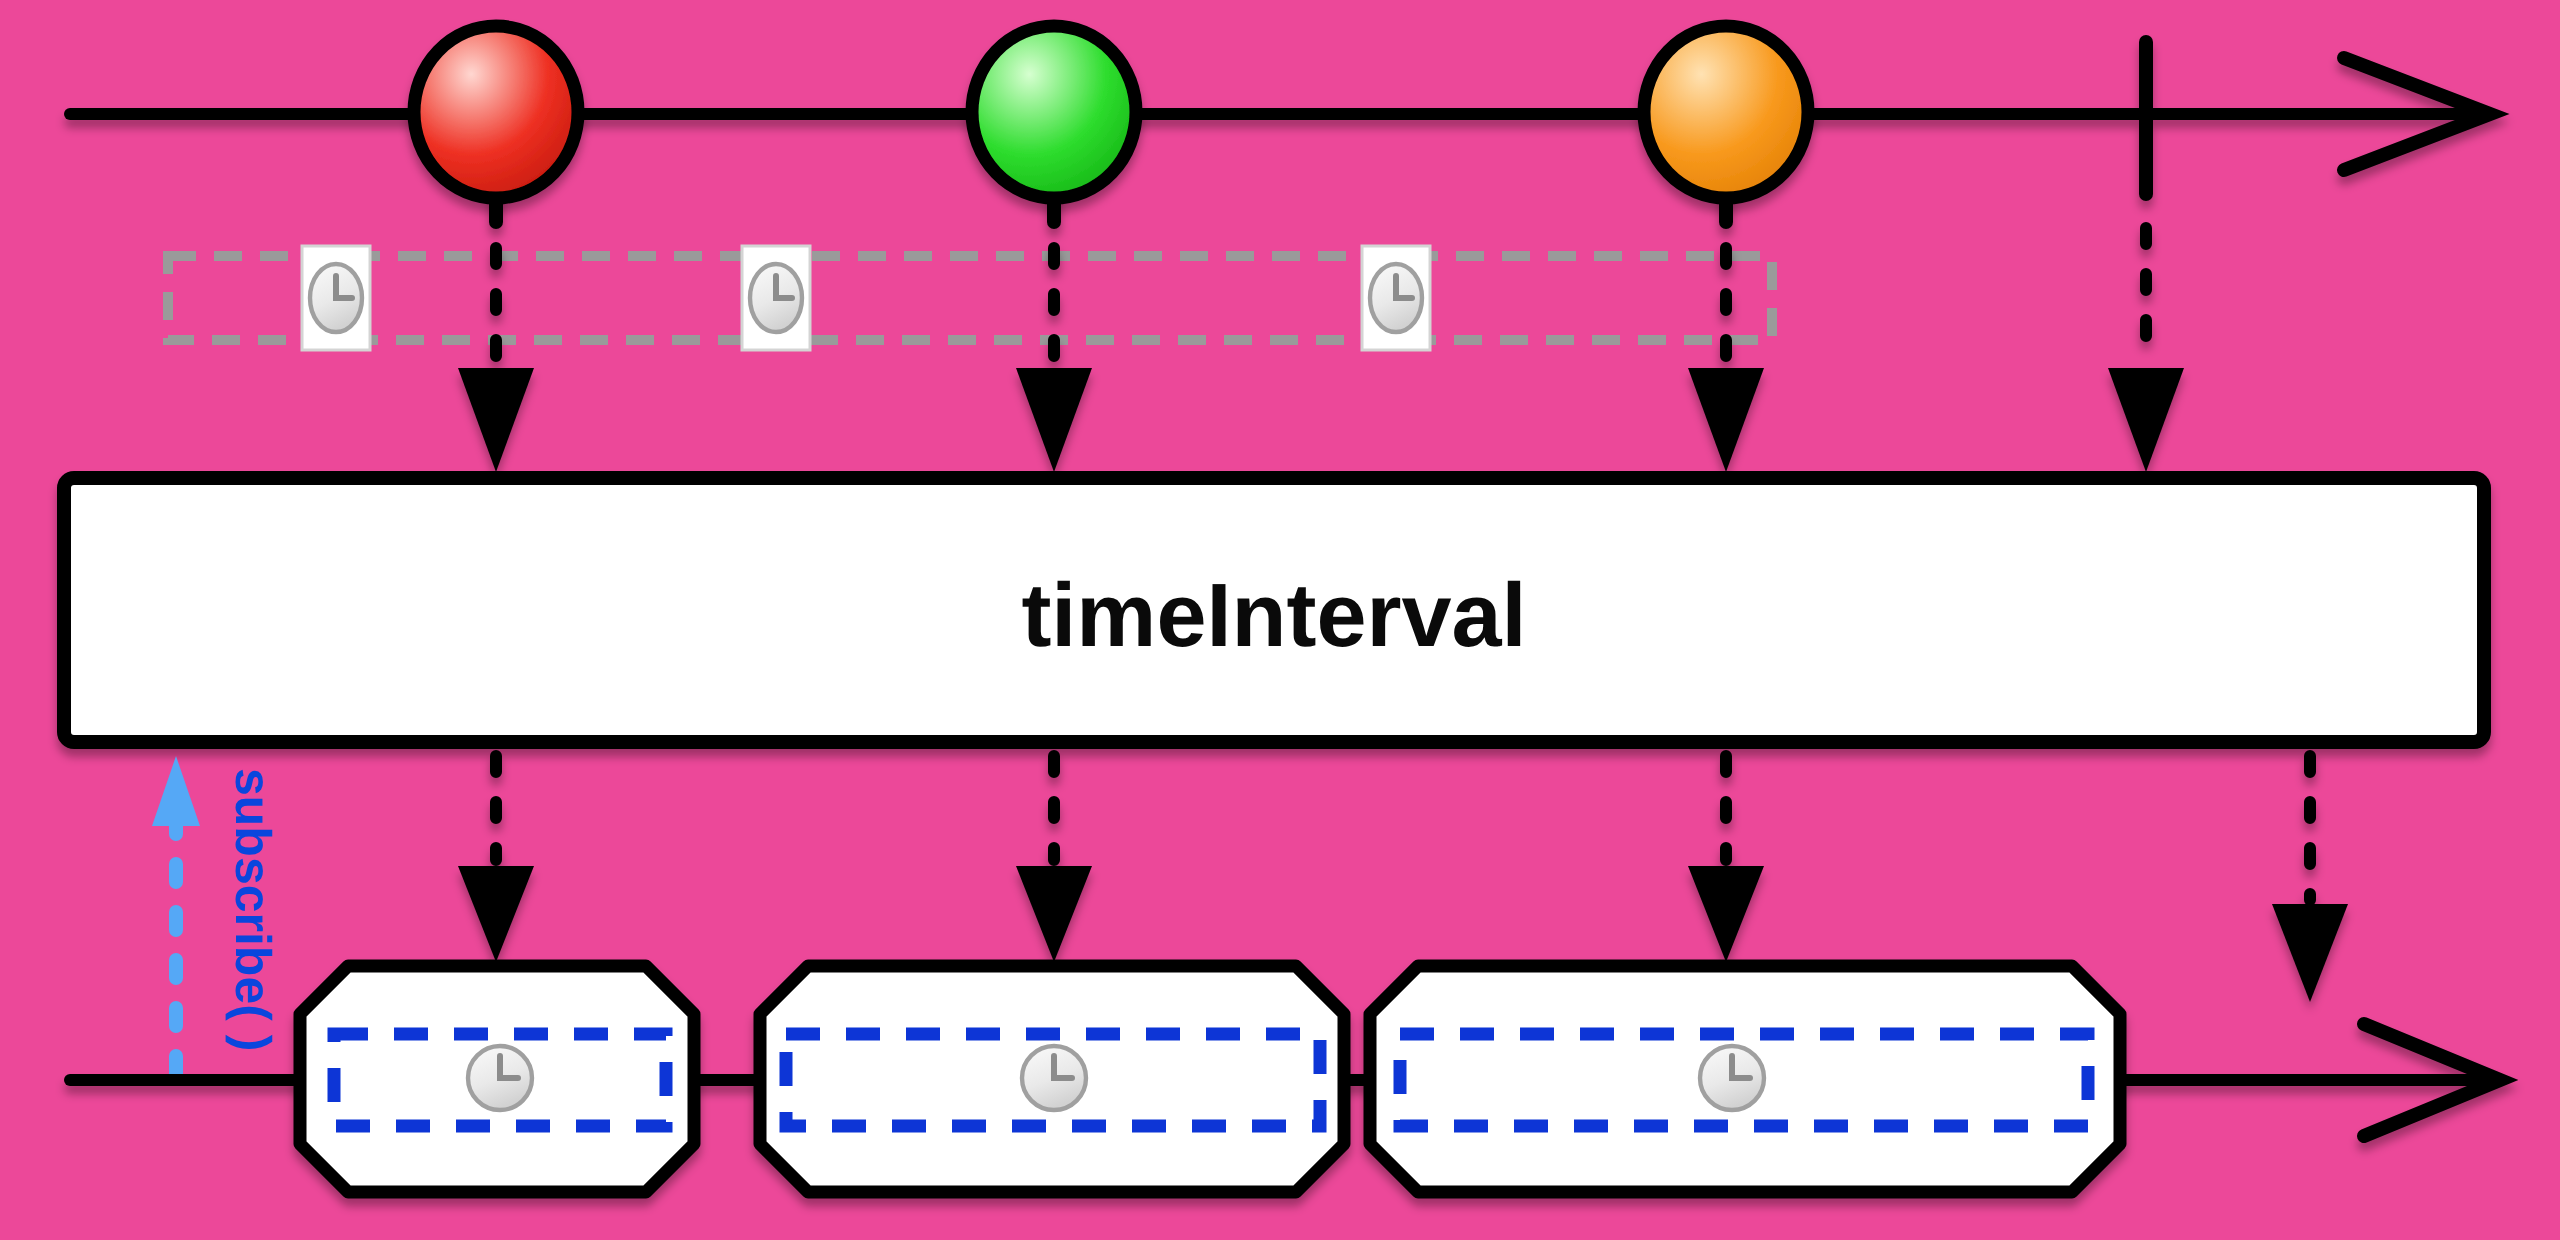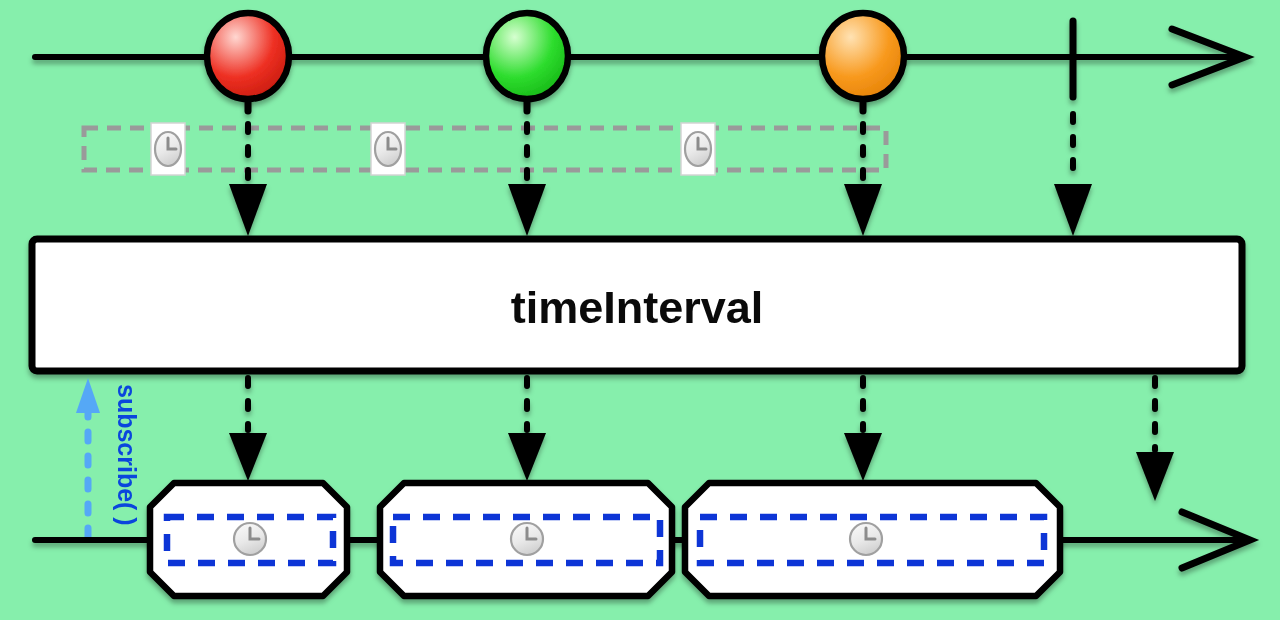--- a/index.html
+++ b/index.html
@@ -1,16 +1,16 @@
 <!DOCTYPE html>
 <html style="--dash-gray: #9a9a9a; --dash-blue: #0d35d6; --sub-arrow: #55a8f6; --sub-text: #0a46dd; --clock-border: #a0a0a0; --clock-hands: #8c8c8c;"><head>
 <meta charset="utf-8">
 <style>
   html,body{margin:0;padding:0;background:#fff;}
-  .stage{position:relative;width:1280px;height:620px;background:#86efac;overflow:hidden;
+  .stage{position:relative;width:1280px;height:620px;background:#ec4899;overflow:hidden;
          font-family:"Liberation Sans",sans-serif;}
   svg{position:absolute;left:0;top:0;}
   .timeline       {stroke:#000;stroke-width:6;stroke-linecap:round;fill:none;}
   .chevron        {stroke:#000;stroke-width:7;stroke-linecap:round;stroke-linejoin:miter;fill:none;}
   .tick           {stroke:#000;stroke-width:7;stroke-linecap:round;}
   .stub           {stroke:#000;stroke-width:7;stroke-linecap:round;}
   .bdash          {stroke:#000;stroke-width:6;stroke-linecap:round;stroke-dasharray:8 15;fill:none;}
   .tri            {fill:#000;stroke:none;}
   .gray-rect      {stroke:var(--dash-gray,#9a9a9a);stroke-width:5;stroke-dasharray:14 9;fill:none;}
   .blue-rect      {stroke:var(--dash-blue,#0d35d6);stroke-width:6.5;stroke-dasharray:17 13;fill:none;}

